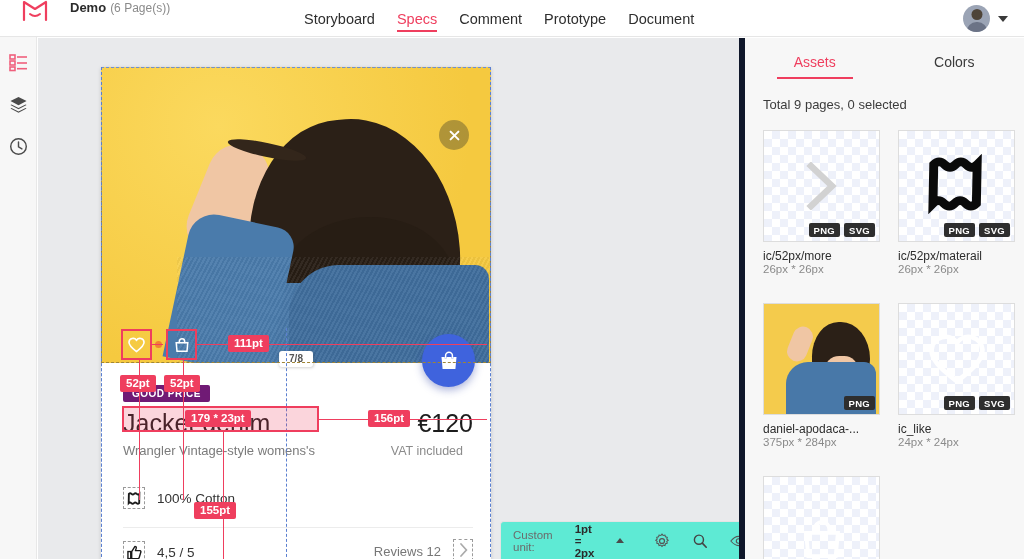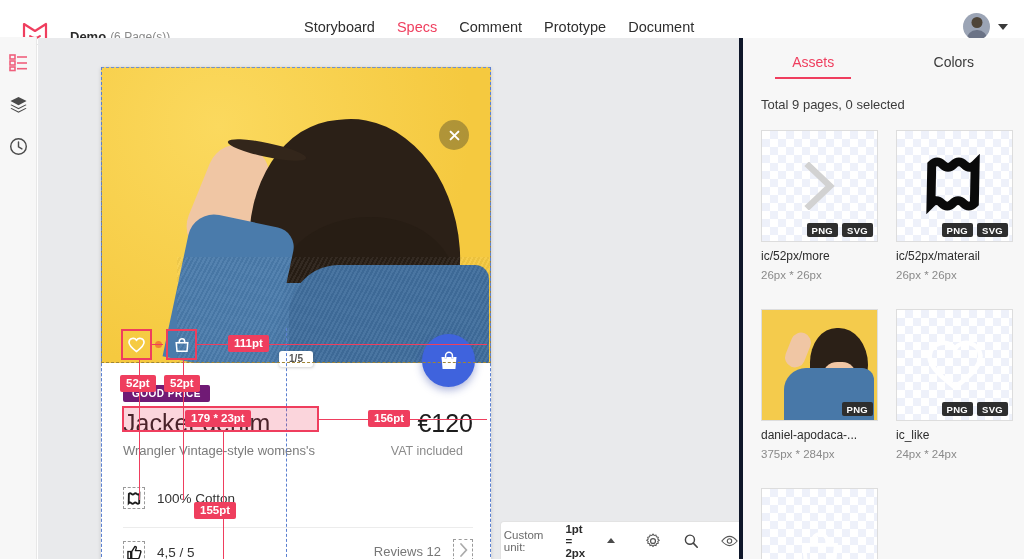--- a/index.html
+++ b/index.html
@@ -5,23 +5,23 @@
   * { box-sizing: border-box; margin: 0; padding: 0; }
   html, body {
     width: 1024px; height: 559px;
     font-family: "Liberation Sans", sans-serif;
     background: #ffffff; overflow: hidden;
   }
   .app { position: relative; width: 1024px; height: 559px; }
 
   
   .topbar {
-    position: absolute; left: 0; top: 8px; width: 1024px; height: 37px;
+    position: absolute; left: 0; top: 0; width: 1024px; height: 37px;
     background: #ffffff; border-bottom: 1px solid #e6e6e6;
-    display: flex; align-items: flex-end;
+    display: flex; align-items: flex-start;
   }
   .logo-wrap { width: 70px; display: flex; align-items: center; justify-content: center; }
   .logo-svg { display: block; }
   .doc-title { font-size: 13px; color: #2b2b2b; font-weight: 600; white-space: nowrap; }
   .doc-pages { font-size: 12px; color: #8a8a8a; margin-left: 4px; }
   .title-grp { display: flex; align-items: baseline; }
 
   .nav { position: absolute; left: 304px; top: 0; height: 37px; display: flex; align-items: center; gap: 22px; }
   .nav-item { font-size: 14.5px; color: #2e2e2e; position: relative; height: 37px;
               display: flex; align-items: center; cursor: pointer; }
@@ -172,33 +172,33 @@
   .guide-v { position: absolute; width: 0; border-left: 1px dashed #5a7fd0; }
 
   .icon-sq {
     width: 22px; height: 22px; display: flex; align-items: center; justify-content: center;
   }
   .dashbox { border: 1px dashed #9a9a9a; }
 
   
   .btoolbar {
     position: absolute; left: 500px; bottom: 0; width: 242px; height: 38px;
-    background: #ffffff; border: 1px solid #e3e3e3; border-bottom: none;
-    border-radius: 4px 4px 0 0; display: flex; align-items: center; padding: 0 12px; gap: 22px; justify-content: center;
+    background: #5eead4; border: 1px solid #e3e3e3; border-bottom: none;
+    border-radius: 4px 4px 0 0; display: flex; align-items: center; padding: 0 12px; gap: 22px;
   }
   .bt-label { font-size: 11.5px; color: #6b6b6b; }
   .bt-value { font-size: 11.5px; color: #2b2b2b; font-weight: 600; }
   .caret-up { width: 0; height: 0; border-left: 4px solid transparent; border-right: 4px solid transparent;
     border-bottom: 5px solid #4a4a4a; cursor: pointer; }
   .bt-ico { width: 19px; height: 19px; display: flex; align-items: center; justify-content: center; cursor: pointer; }
 
   
   .rpanel {
     position: absolute; right: 0; top: 38px; width: 285px; height: 521px;
-    background: #f7f7f7; border-left: 4px solid #0f172a;
+    background: #f7f7f7; border-left: 6px solid #0f172a;
   }
   .rtabs { display: flex; height: 47px; }
   .rtab {
     flex: 1; display: flex; align-items: center; justify-content: center;
     font-size: 14px; color: #3a3a3a; position: relative; cursor: pointer;
   }
   .rtab.active { color: #ef3e5e; }
   .rtab.active::after {
     content: ""; position: absolute; bottom: 6px; left: 50%; transform: translateX(-50%);
     width: 76px; height: 2.5px; background: #ef3e5e;
@@ -217,21 +217,21 @@
     background-size: 16px 16px; background-position: 0 0, 8px 8px;
     cursor: pointer;
   }
   .athumb.photo { background-image: none; }
   .fmt-row { position: absolute; right: 4px; bottom: 4px; display: flex; gap: 4px; }
   .fmt {
     background: #2e2e2e; color: #fff; font-size: 9.5px; font-weight: 700;
     padding: 1.5px 5px; border-radius: 2px; letter-spacing: .3px;
   }
   .aname { margin-top: 7px; font-size: 12px; color: #2d2d2d; white-space: nowrap; overflow: hidden; text-overflow: ellipsis; }
-  .asize { margin-top: 6px; font-size: 11.5px; color: #8a8a8a; }
+  .asize { font-size: 11.5px; color: #8a8a8a; }
 
   .mini-photo { position: absolute; inset: 0; background: #f4cb4c; overflow: hidden; }
   .mp-hair { position: absolute; left: 48px; top: 18px; width: 58px; height: 66px;
      background: #2b2017; border-radius: 46% 50% 38% 42% / 52% 56% 44% 40%; }
   .mp-arm { position: absolute; left: 26px; top: 22px; width: 20px; height: 36px;
      background: #f0c6a4; border-radius: 10px; transform: rotate(22deg); }
   .mp-body { position: absolute; left: 22px; top: 58px; width: 90px; height: 54px; background: #4878a8;
      border-radius: 22px 12px 0 0; }
   .mp-face { position: absolute; left: 60px; top: 52px; width: 34px; height: 34px;
      background: #f0c6a4; border-radius: 45% 40% 50% 50%; }
@@ -316,21 +316,21 @@
         <div class="denim-tex"></div>
 
         <div class="hero-close">
           <svg width="13" height="13" viewBox="0 0 13 13">
             <line x1="2.6" y1="2.6" x2="10.4" y2="10.4" stroke="#fff" stroke-width="2" stroke-linecap="round"></line>
             <line x1="10.4" y1="2.6" x2="2.6" y2="10.4" stroke="#fff" stroke-width="2" stroke-linecap="round"></line>
           </svg>
         </div>
       </div>
 
-      <div class="page-ind">1/5</div>
+      <div class="page-ind">7/8</div>
 
       <div class="fab">
         <svg width="24" height="24" viewBox="0 0 24 24">
           <path d="M4.5 8 H19.5 L18.4 20 H5.6 Z" fill="#fff"></path>
           <path d="M8.6 9.5 V6.6 a3.4 3.4 0 0 1 6.8 0 V9.5" fill="none" stroke="#3f63dd" stroke-width="1.7"></path>
           <path d="M8.6 9.5 V6.6 a3.4 3.4 0 0 1 6.8 0 V9.5" fill="none" stroke="#fff" stroke-width="1.5"></path>
         </svg>
       </div>
 
       <div class="goodprice">GOOD PRICE</div>

